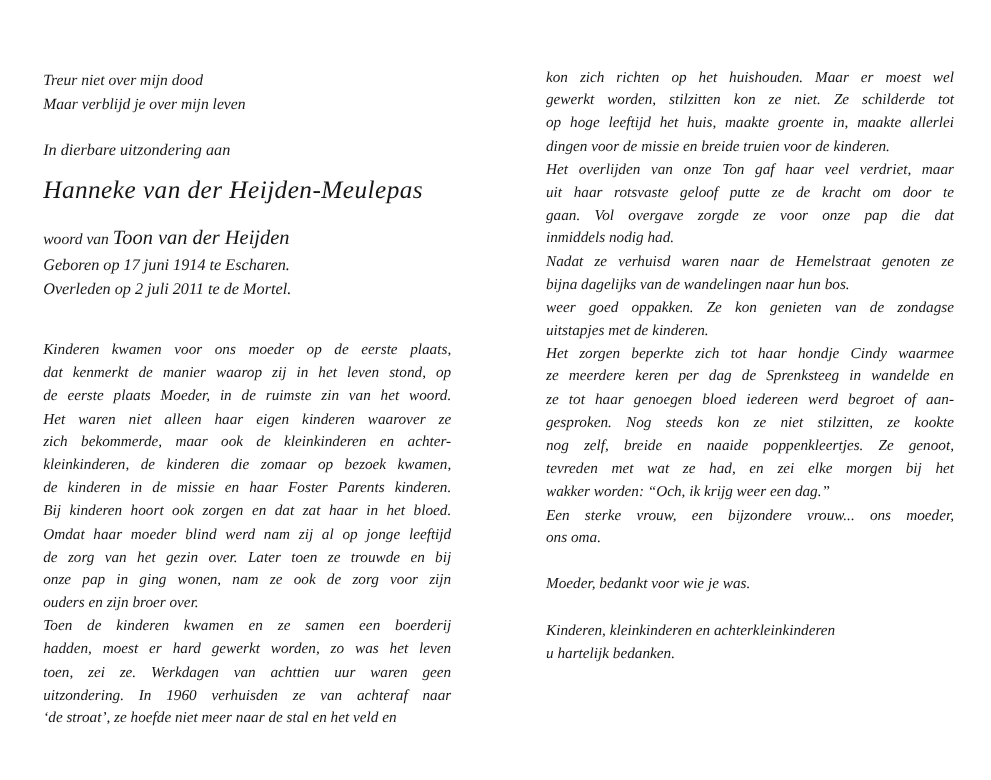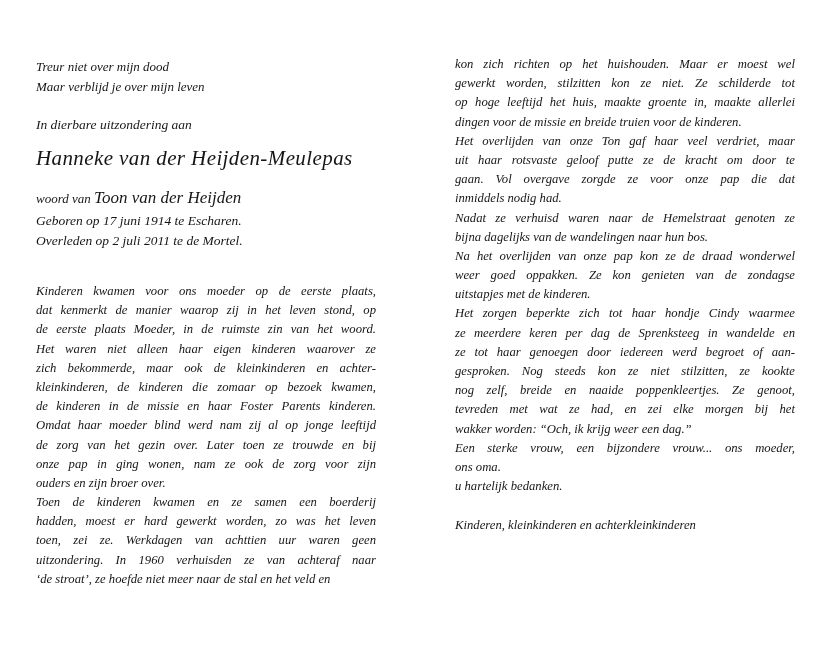--- a/index.html
+++ b/index.html
@@ -94,20 +94,21 @@
   </div>
 
   <div class="body-col left-body">
       <div class="line">Kinderen kwamen voor ons moeder op de eerste plaats,</div>
       <div class="line">dat kenmerkt de manier waarop zij in het leven stond, op</div>
       <div class="line">de eerste plaats Moeder, in de ruimste zin van het woord.</div>
       <div class="line">Het waren niet alleen haar eigen kinderen waarover ze</div>
       <div class="line">zich bekommerde, maar ook de kleinkinderen en achter-</div>
       <div class="line">kleinkinderen, de kinderen die zomaar op bezoek kwamen,</div>
       <div class="line">de kinderen in de missie en haar Foster Parents kinderen.</div>
+      <div class="line">Bij kinderen hoort ook zorgen en dat zat haar in het bloed.</div>
       <div class="line">Omdat haar moeder blind werd nam zij al op jonge leeftijd</div>
       <div class="line">de zorg van het gezin over. Later toen ze trouwde en bij</div>
       <div class="line">onze pap in ging wonen, nam ze ook de zorg voor zijn</div>
       <div class="line line-end">ouders en zijn broer over.</div>
       <div class="line">Toen de kinderen kwamen en ze samen een boerderij</div>
       <div class="line">hadden, moest er hard gewerkt worden, zo was het leven</div>
       <div class="line">toen, zei ze. Werkdagen van achttien uur waren geen</div>
       <div class="line">uitzondering. In 1960 verhuisden ze van achteraf naar</div>
       <div class="line line-end">‘de stroat’, ze hoefde niet meer naar de stal en het veld en</div>
     </div>
@@ -116,29 +117,29 @@
       <div class="line">kon zich richten op het huishouden. Maar er moest wel</div>
       <div class="line">gewerkt worden, stilzitten kon ze niet. Ze schilderde tot</div>
       <div class="line">op hoge leeftijd het huis, maakte groente in, maakte allerlei</div>
       <div class="line line-end">dingen voor de missie en breide truien voor de kinderen.</div>
       <div class="line">Het overlijden van onze Ton gaf haar veel verdriet, maar</div>
       <div class="line">uit haar rotsvaste geloof putte ze de kracht om door te</div>
       <div class="line">gaan. Vol overgave zorgde ze voor onze pap die dat</div>
       <div class="line line-end">inmiddels nodig had.</div>
       <div class="line">Nadat ze verhuisd waren naar de Hemelstraat genoten ze</div>
       <div class="line line-end">bijna dagelijks van de wandelingen naar hun bos.</div>
-      <div class="line">Na het overlijden van onze pap kon ze de draad wonderwel</div>
       <div class="line">weer goed oppakken. Ze kon genieten van de zondagse</div>
       <div class="line line-end">uitstapjes met de kinderen.</div>
       <div class="line">Het zorgen beperkte zich tot haar hondje Cindy waarmee</div>
       <div class="line">ze meerdere keren per dag de Sprenksteeg in wandelde en</div>
-      <div class="line">ze tot haar genoegen door iedereen werd begroet of aan-</div>
+      <div class="line">ze tot haar genoegen bloed iedereen werd begroet of aan-</div>
       <div class="line">gesproken. Nog steeds kon ze niet stilzitten, ze kookte</div>
       <div class="line">nog zelf, breide en naaide poppenkleertjes. Ze genoot,</div>
       <div class="line">tevreden met wat ze had, en zei elke morgen bij het</div>
       <div class="line line-end">wakker worden: “Och, ik krijg weer een dag.”</div>
       <div class="line">Een sterke vrouw, een bijzondere vrouw... ons moeder,</div>
       <div class="line line-end">ons oma.</div>
+      <div class="line line-end gap-before">Moeder, bedankt voor wie je was.</div>
+      <div class="line line-end gap-before">Kinderen, kleinkinderen en achterkleinkinderen</div>
       <div class="line line-end">u hartelijk bedanken.</div>
-      <div class="line line-end gap-before">Kinderen, kleinkinderen en achterkleinkinderen</div>
     </div>
 
 </div>
 
 </body></html>

